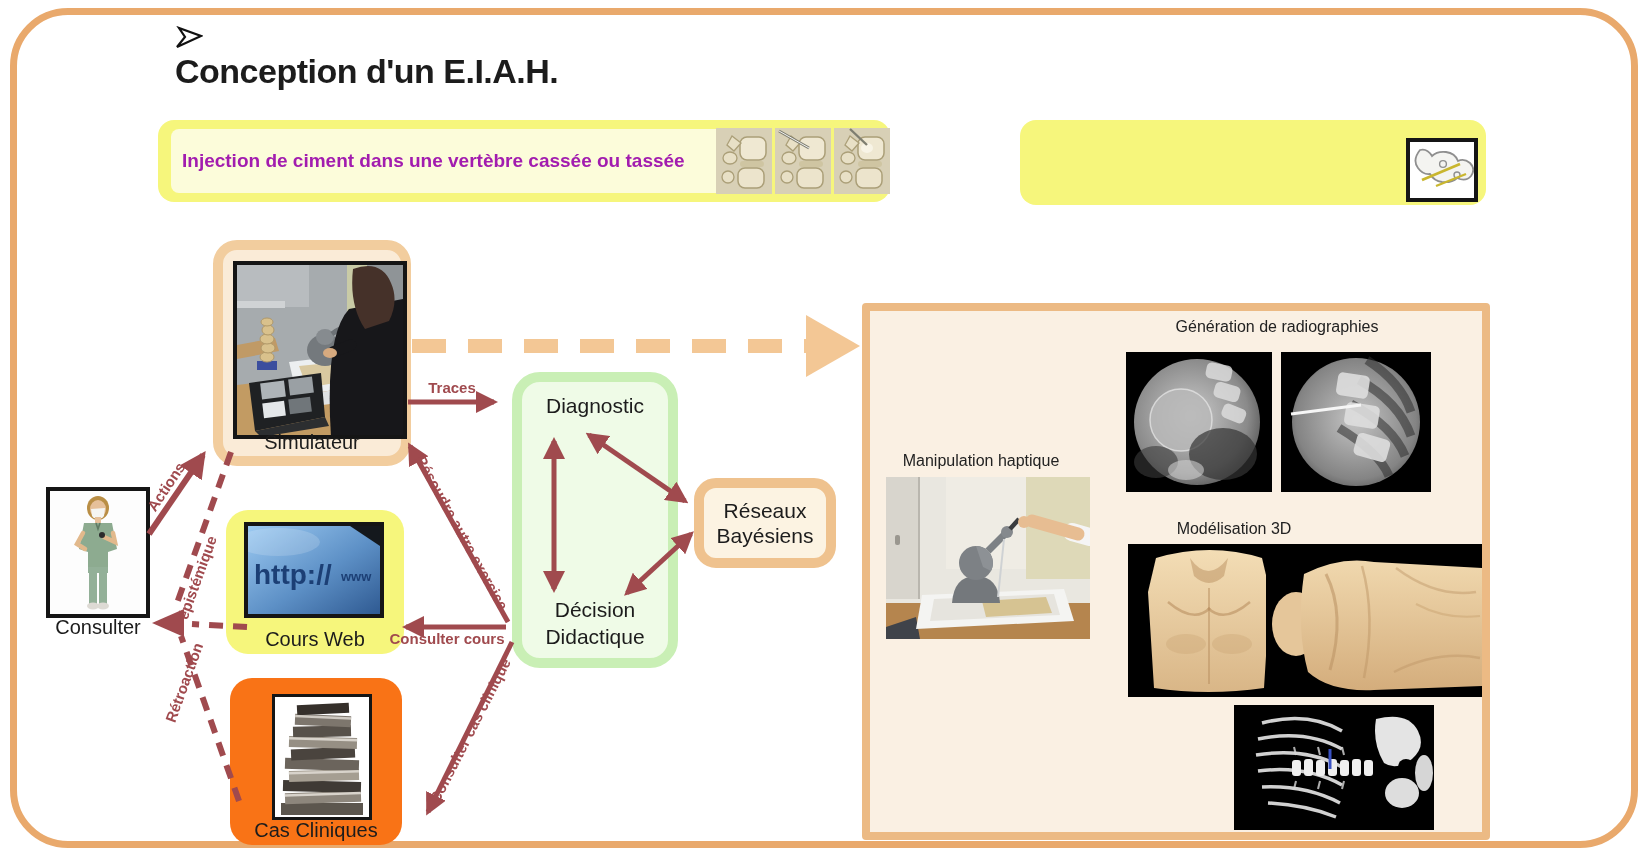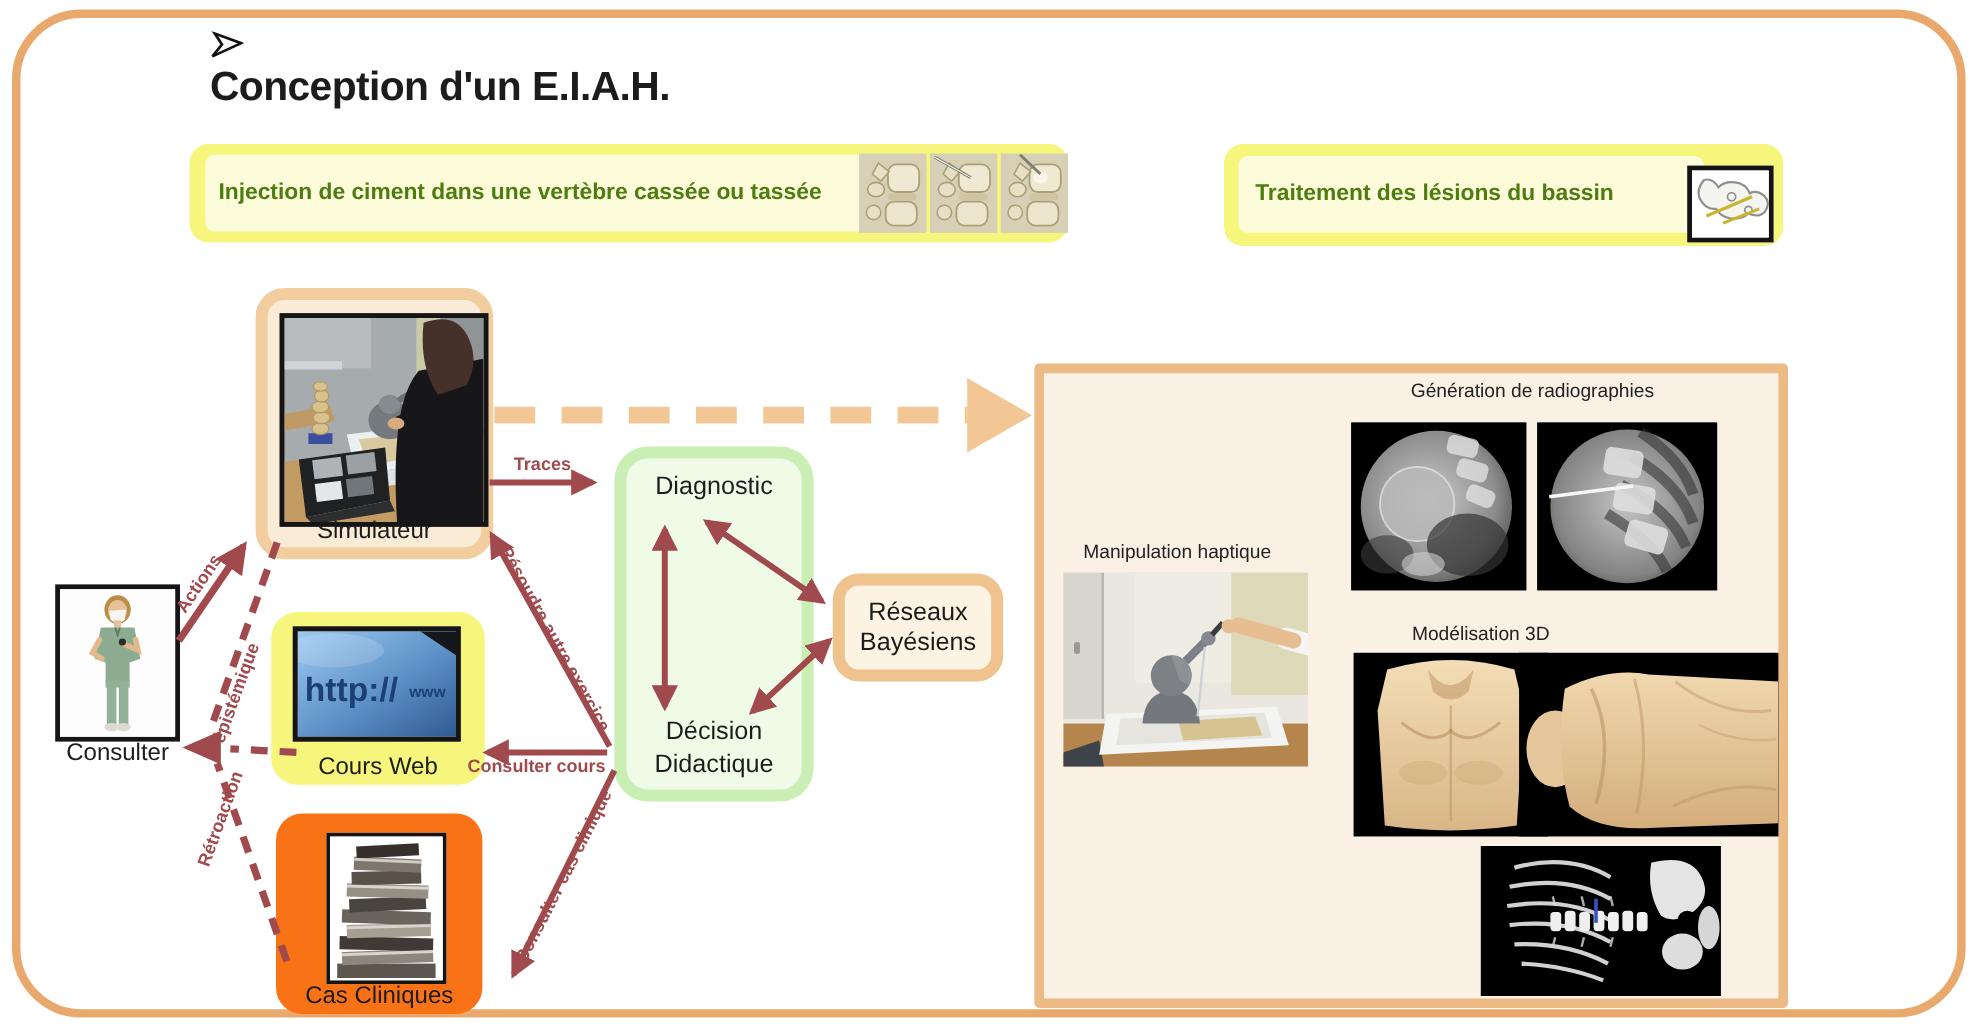--- a/index.html
+++ b/index.html
@@ -10,21 +10,21 @@
   
   .title{left:175px;top:24px;display:flex;align-items:baseline;white-space:nowrap;}
   .title .bullet{margin-right:12px;position:relative;top:2px;}
   .title .main{font-weight:700;font-size:34px;letter-spacing:-0.5px;}
   .title .sub{font-weight:700;font-size:23px;margin-left:14px;}
   .title .u{text-decoration:underline;text-decoration-thickness:2.5px;text-underline-offset:4px;}
   .title .sp{white-space:pre;}
   
   .banner{background:#F6F67C;border-radius:16px;}
   .banner .inner{position:absolute;background:#FCFCDA;border-radius:8px;display:flex;align-items:center;}
-  .banner .txt{font-weight:700;font-size:19px;color:#4d7c0f;}
+  .banner .txt{font-weight:700;font-size:19px;color:#a21caf;}
   .b-left{left:158px;top:120px;width:732px;height:82px;}
   .b-left .inner{left:13px;top:9px;width:548px;height:64px;padding-left:11px;}
   .thumbs{position:absolute;left:558px;top:8px;display:flex;gap:3px;}
   .thumb{width:56px;height:66px;background:#d8d0b6;}
   .b-right{left:1020px;top:120px;width:466px;height:85px;}
   .b-right .inner{left:12px;top:10px;width:374px;height:64px;padding-left:14px;}
   .pelvis-img{position:absolute;left:386px;top:18px;width:72px;height:64px;background:#fff;border:4px solid #151515;box-sizing:border-box;}
   
   .module{box-sizing:border-box;}
   .sim{left:213px;top:240px;width:198px;height:226px;background:#FAEBD7;border:10px solid #F2CD9E;border-radius:24px;}
@@ -107,23 +107,20 @@
           <path d="M25,15 l-9,-7 -5,9 7,6 z" fill="#e8e0c6" stroke="#ab9f78" stroke-width="1.3"></path>
           <ellipse cx="14" cy="30" rx="7" ry="6" fill="#e8e0c6" stroke="#ab9f78" stroke-width="1.3"></ellipse>
           <ellipse cx="12" cy="49" rx="6" ry="6" fill="#e8e0c6" stroke="#ab9f78" stroke-width="1.3"></ellipse>
           <line x1="16" y1="1" x2="33" y2="17" stroke="#7e7e70" stroke-width="2.4"></line>
         </svg>
       </div>
     </div>
   </div>
 
   <div class="abs banner b-right">
-    <div class="inner">
-      <span class="txt">Traitement des lésions du bassin</span>
-    </div>
     <div class="pelvis-img">
       <svg width="64" height="56" viewBox="0 0 64 56">
         <rect width="64" height="56" fill="#ffffff"></rect>
         <path d="M10,8 q-8,10 -2,18 q5,7 12,6 q4,7 12,8 q10,1 15,-4 q9,4 14,-2 q5,-7 -1,-13 q-6,-5 -12,-2 q-3,-8 -12,-9 q-9,-1 -14,4 q-5,-8 -12,-6 z" fill="#f4f4f1" stroke="#8f8f8f" stroke-width="1.8"></path>
         <circle cx="33" cy="22" r="3.4" fill="none" stroke="#8f8f8f" stroke-width="1.4"></circle>
         <circle cx="47" cy="33" r="3" fill="none" stroke="#8f8f8f" stroke-width="1.4"></circle>
         <line x1="12" y1="38" x2="50" y2="22" stroke="#c9b62e" stroke-width="2.8"></line>
         <line x1="26" y1="44" x2="56" y2="32" stroke="#c9b62e" stroke-width="2.4"></line>
       </svg>
     </div>

